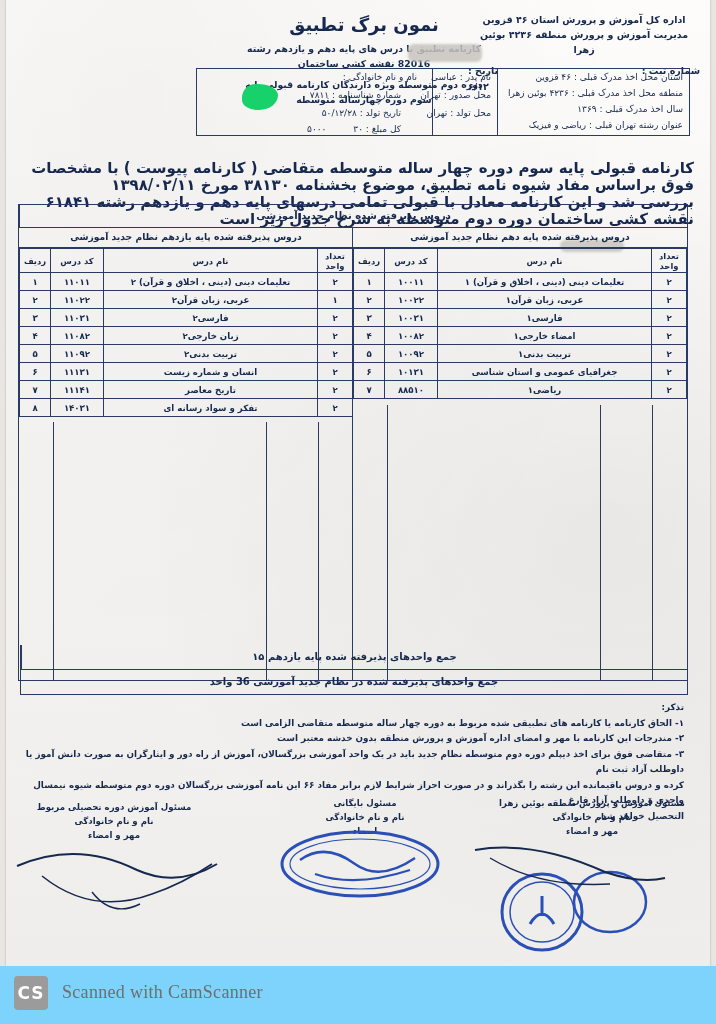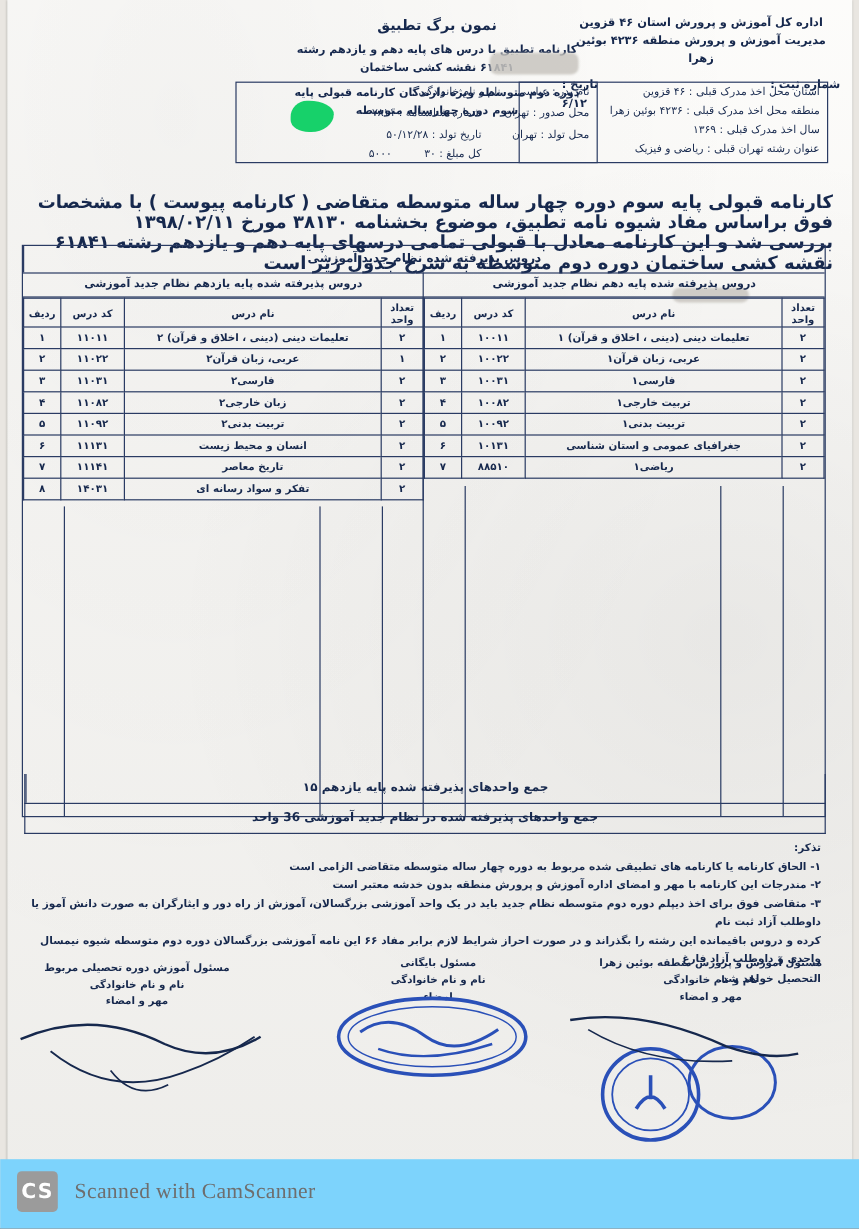--- a/index.html
+++ b/index.html
@@ -20,21 +20,21 @@
       radial-gradient(ellipse at 20% 10%, rgba(0,0,0,0.035), rgba(0,0,0,0) 60%),
       radial-gradient(ellipse at 85% 55%, rgba(0,0,0,0.05), rgba(0,0,0,0) 55%),
       linear-gradient(180deg, rgba(255,255,255,0.4), rgba(0,0,0,0.05));
     pointer-events:none;
   }
   
   .hdr{position:absolute;top:8px;left:0;width:100%;height:150px;}
   .hdr-right{position:absolute;right:10px;top:4px;width:232px;text-align:center;}
   .hdr-right div{font-size:9.5px;line-height:15px;color:#16284d;font-weight:bold;}
   .hdr-center{position:absolute;left:238px;top:6px;width:240px;text-align:center;}
-  .title-main{font-size:12px;font-weight:bold;color:#16284d;letter-spacing:.5px;}
+  .title-main{font-size:18px;font-weight:bold;color:#16284d;letter-spacing:.5px;}
   .title-sub{font-size:9.3px;font-weight:bold;color:#16284d;line-height:15px;margin-top:6px;}
   
   .box{position:absolute;border:1.2px solid #2a3b63;}
   .boxA{right:20px;top:68px;width:256px;height:66px;}
   .boxB{left:190px;top:68px;width:300px;height:66px;}
   .field{position:absolute;font-size:9px;color:#16284d;white-space:nowrap;}
   .val{font-family:"DejaVu Sans",sans-serif;}
   
   .para{position:absolute;right:16px;top:160px;width:676px;text-align:right;
         font-size:15px;line-height:17px;color:#16284d;font-weight:bold;}
@@ -101,21 +101,21 @@
           <span>تاریخ :</span>
         </div>
         <div style="margin-top:1px;display:flex;justify-content:space-between;font-weight:bold;text-align:center;">
           <span></span>
           <span>۶/۱۲</span>
         </div>
       </div>
 
       <div class="hdr-center">
         <div class="title-main">نمون برگ تطبیق</div>
-        <div class="title-sub">کارنامه تطبیق با درس های پایه دهم و یازدهم رشته ۶۱۸۴۱ نقشه کشی ساختمان</div>
+        <div class="title-sub">کارنامه تطبیق با درس های پایه دهم و یازدهم رشته 82016 نقشه کشی ساختمان</div>
         <div class="title-sub">دوره دوم متوسطه ویژه دارندگان کارنامه قبولی پایه سوم دوره چهارساله متوسطه</div>
       </div>
     </div>
 
     <div class="smudge" style="right:228px;top:44px;width:74px;height:18px;"></div>
     <div class="smudge" style="right:86px;top:240px;width:64px;height:12px;"></div>
     <div class="blob" style="left:236px;top:84px;width:36px;height:26px;"></div>
 
     <div class="box boxA">
       <div class="field" style="right:6px;top:3px;">
@@ -200,21 +200,21 @@
                 <td>۲</td>
               </tr>
             <tr>
                 <td>۲</td>
                 <td>فارسی۱</td>
                 <td>۱۰۰۳۱</td>
                 <td>۳</td>
               </tr>
             <tr>
                 <td>۲</td>
-                <td>تربیت خارجی۱</td>
+                <td>امضاء خارجی۱</td>
                 <td>۱۰۰۸۲</td>
                 <td>۴</td>
               </tr>
             <tr>
                 <td>۲</td>
                 <td>تربیت بدنی۱</td>
                 <td>۱۰۰۹۲</td>
                 <td>۵</td>
               </tr>
             <tr>
@@ -274,21 +274,21 @@
                 <td>۴</td>
               </tr>
             <tr>
                 <td>۲</td>
                 <td>تربیت بدنی۲</td>
                 <td>۱۱۰۹۲</td>
                 <td>۵</td>
               </tr>
             <tr>
                 <td>۲</td>
-                <td>انسان و محیط زیست</td>
+                <td>انسان و شماره زیست</td>
                 <td>۱۱۱۳۱</td>
                 <td>۶</td>
               </tr>
             <tr>
                 <td>۲</td>
                 <td>تاریخ معاصر</td>
                 <td>۱۱۱۴۱</td>
                 <td>۷</td>
               </tr>
             <tr>

